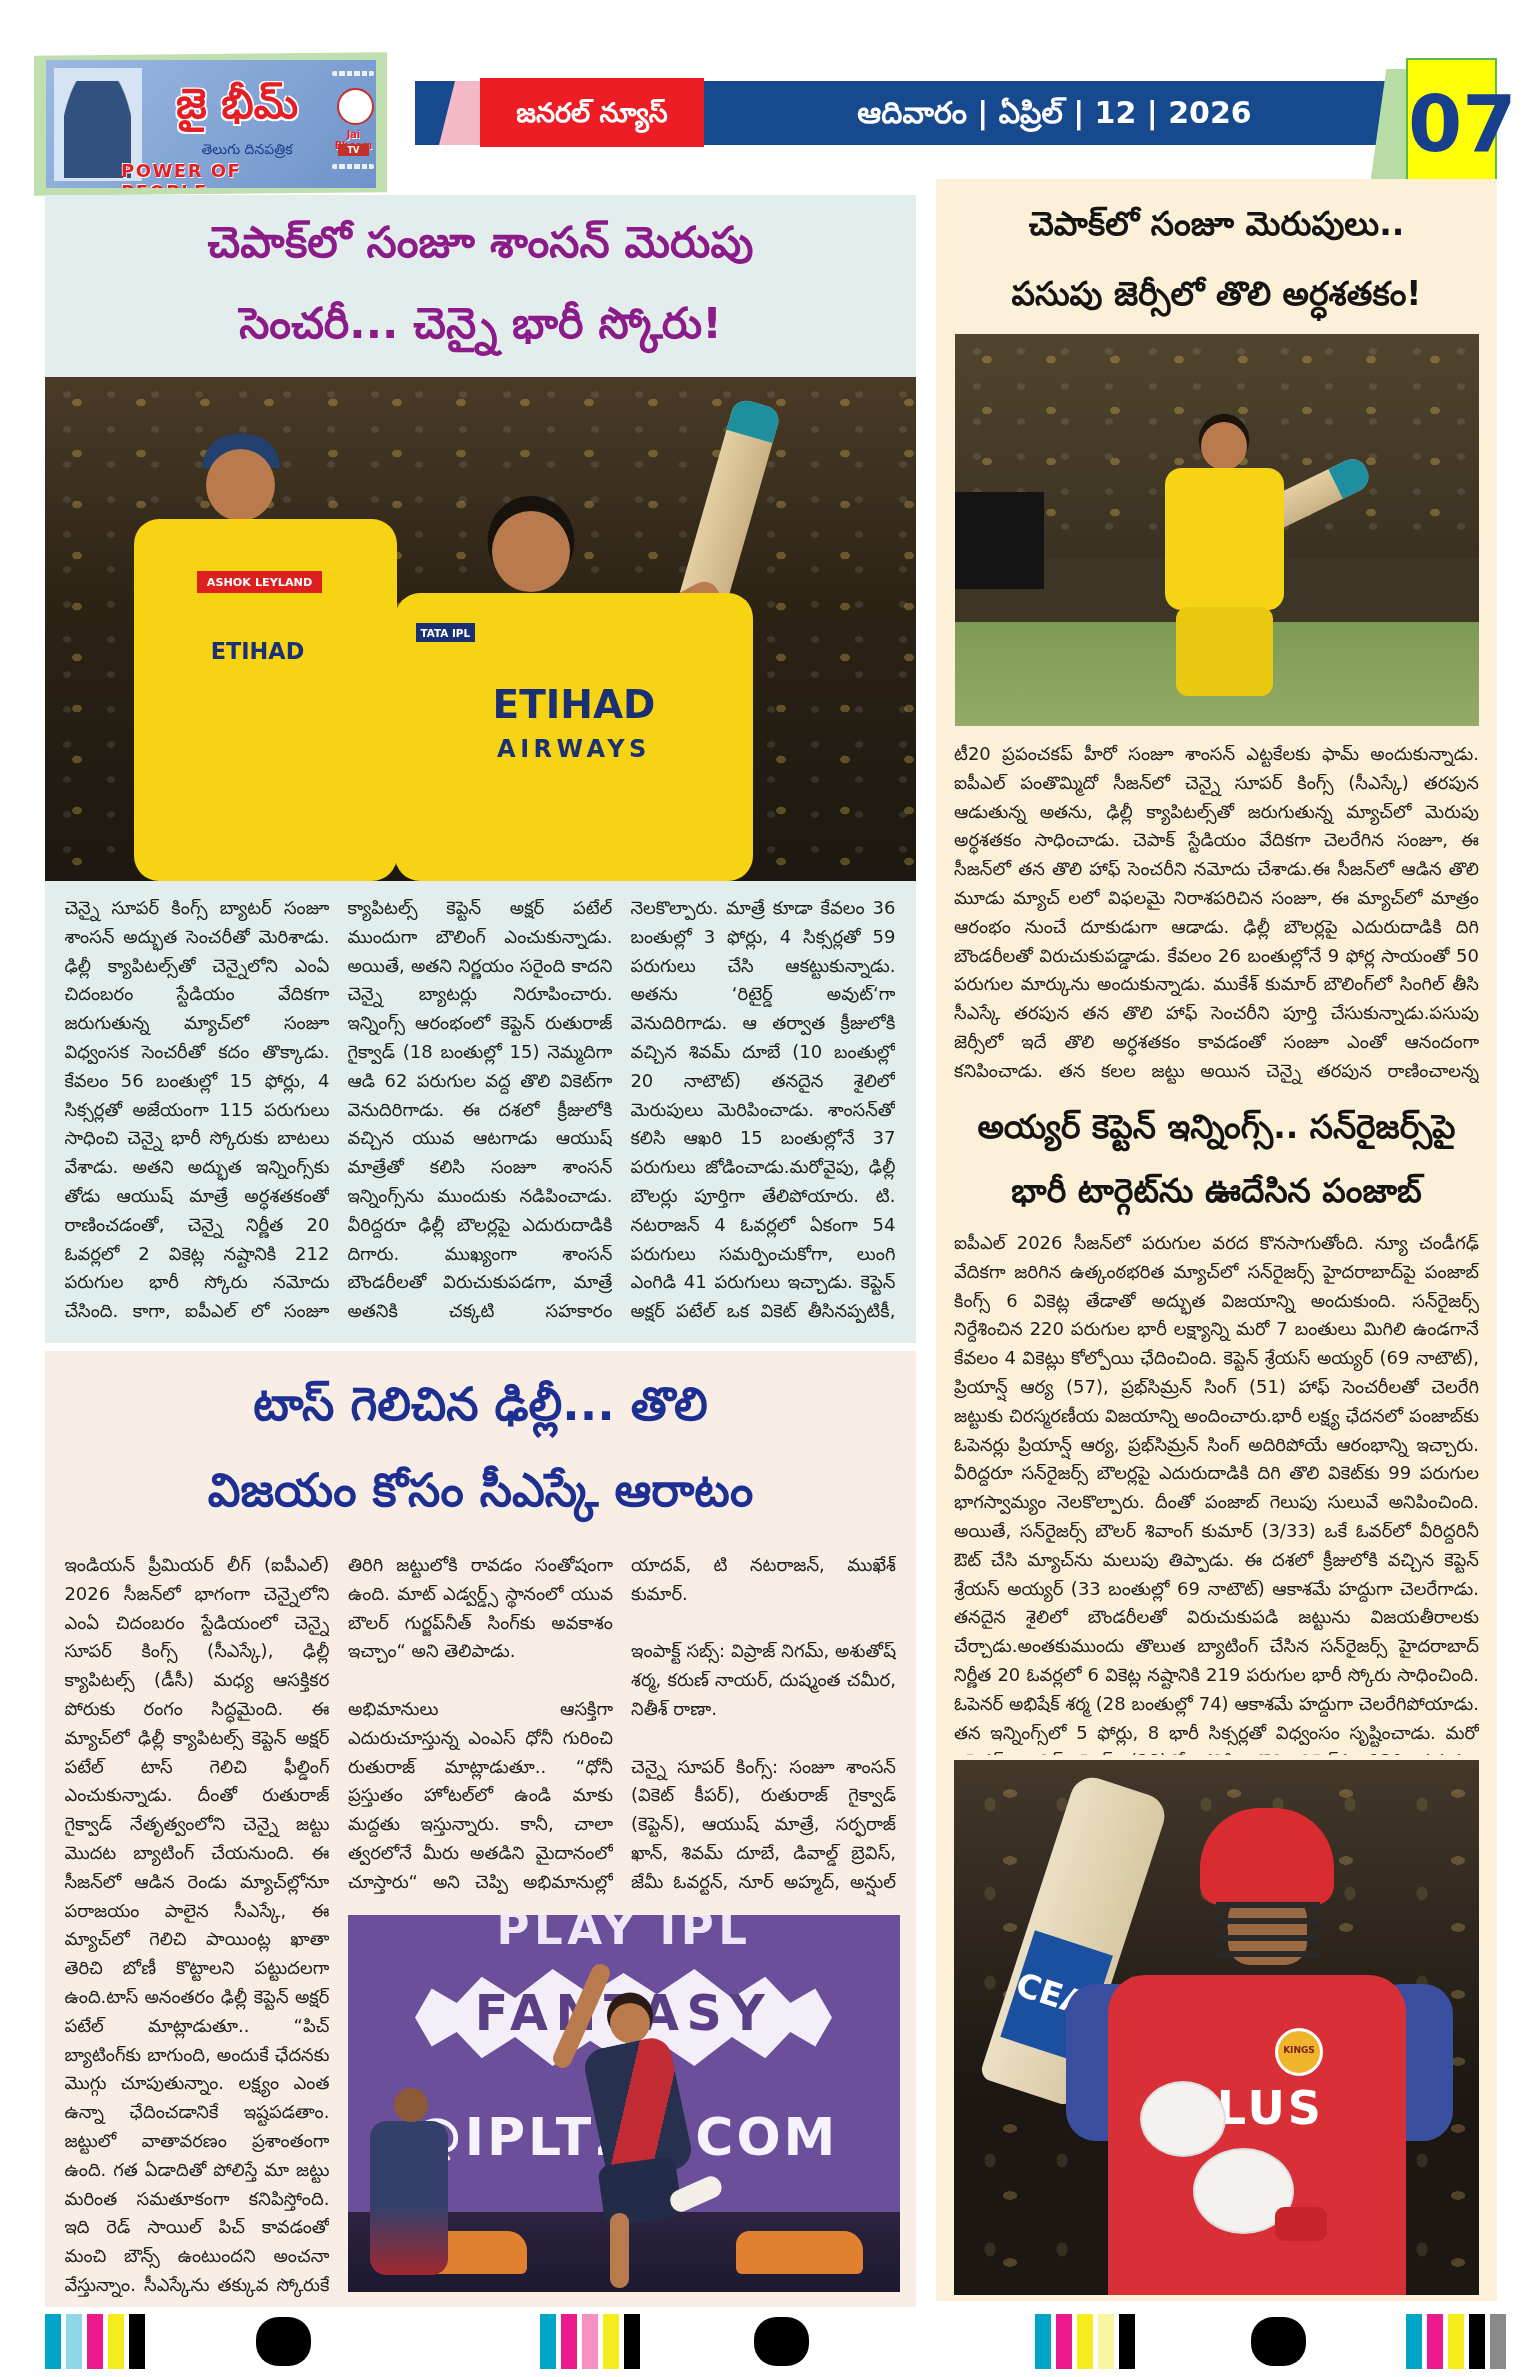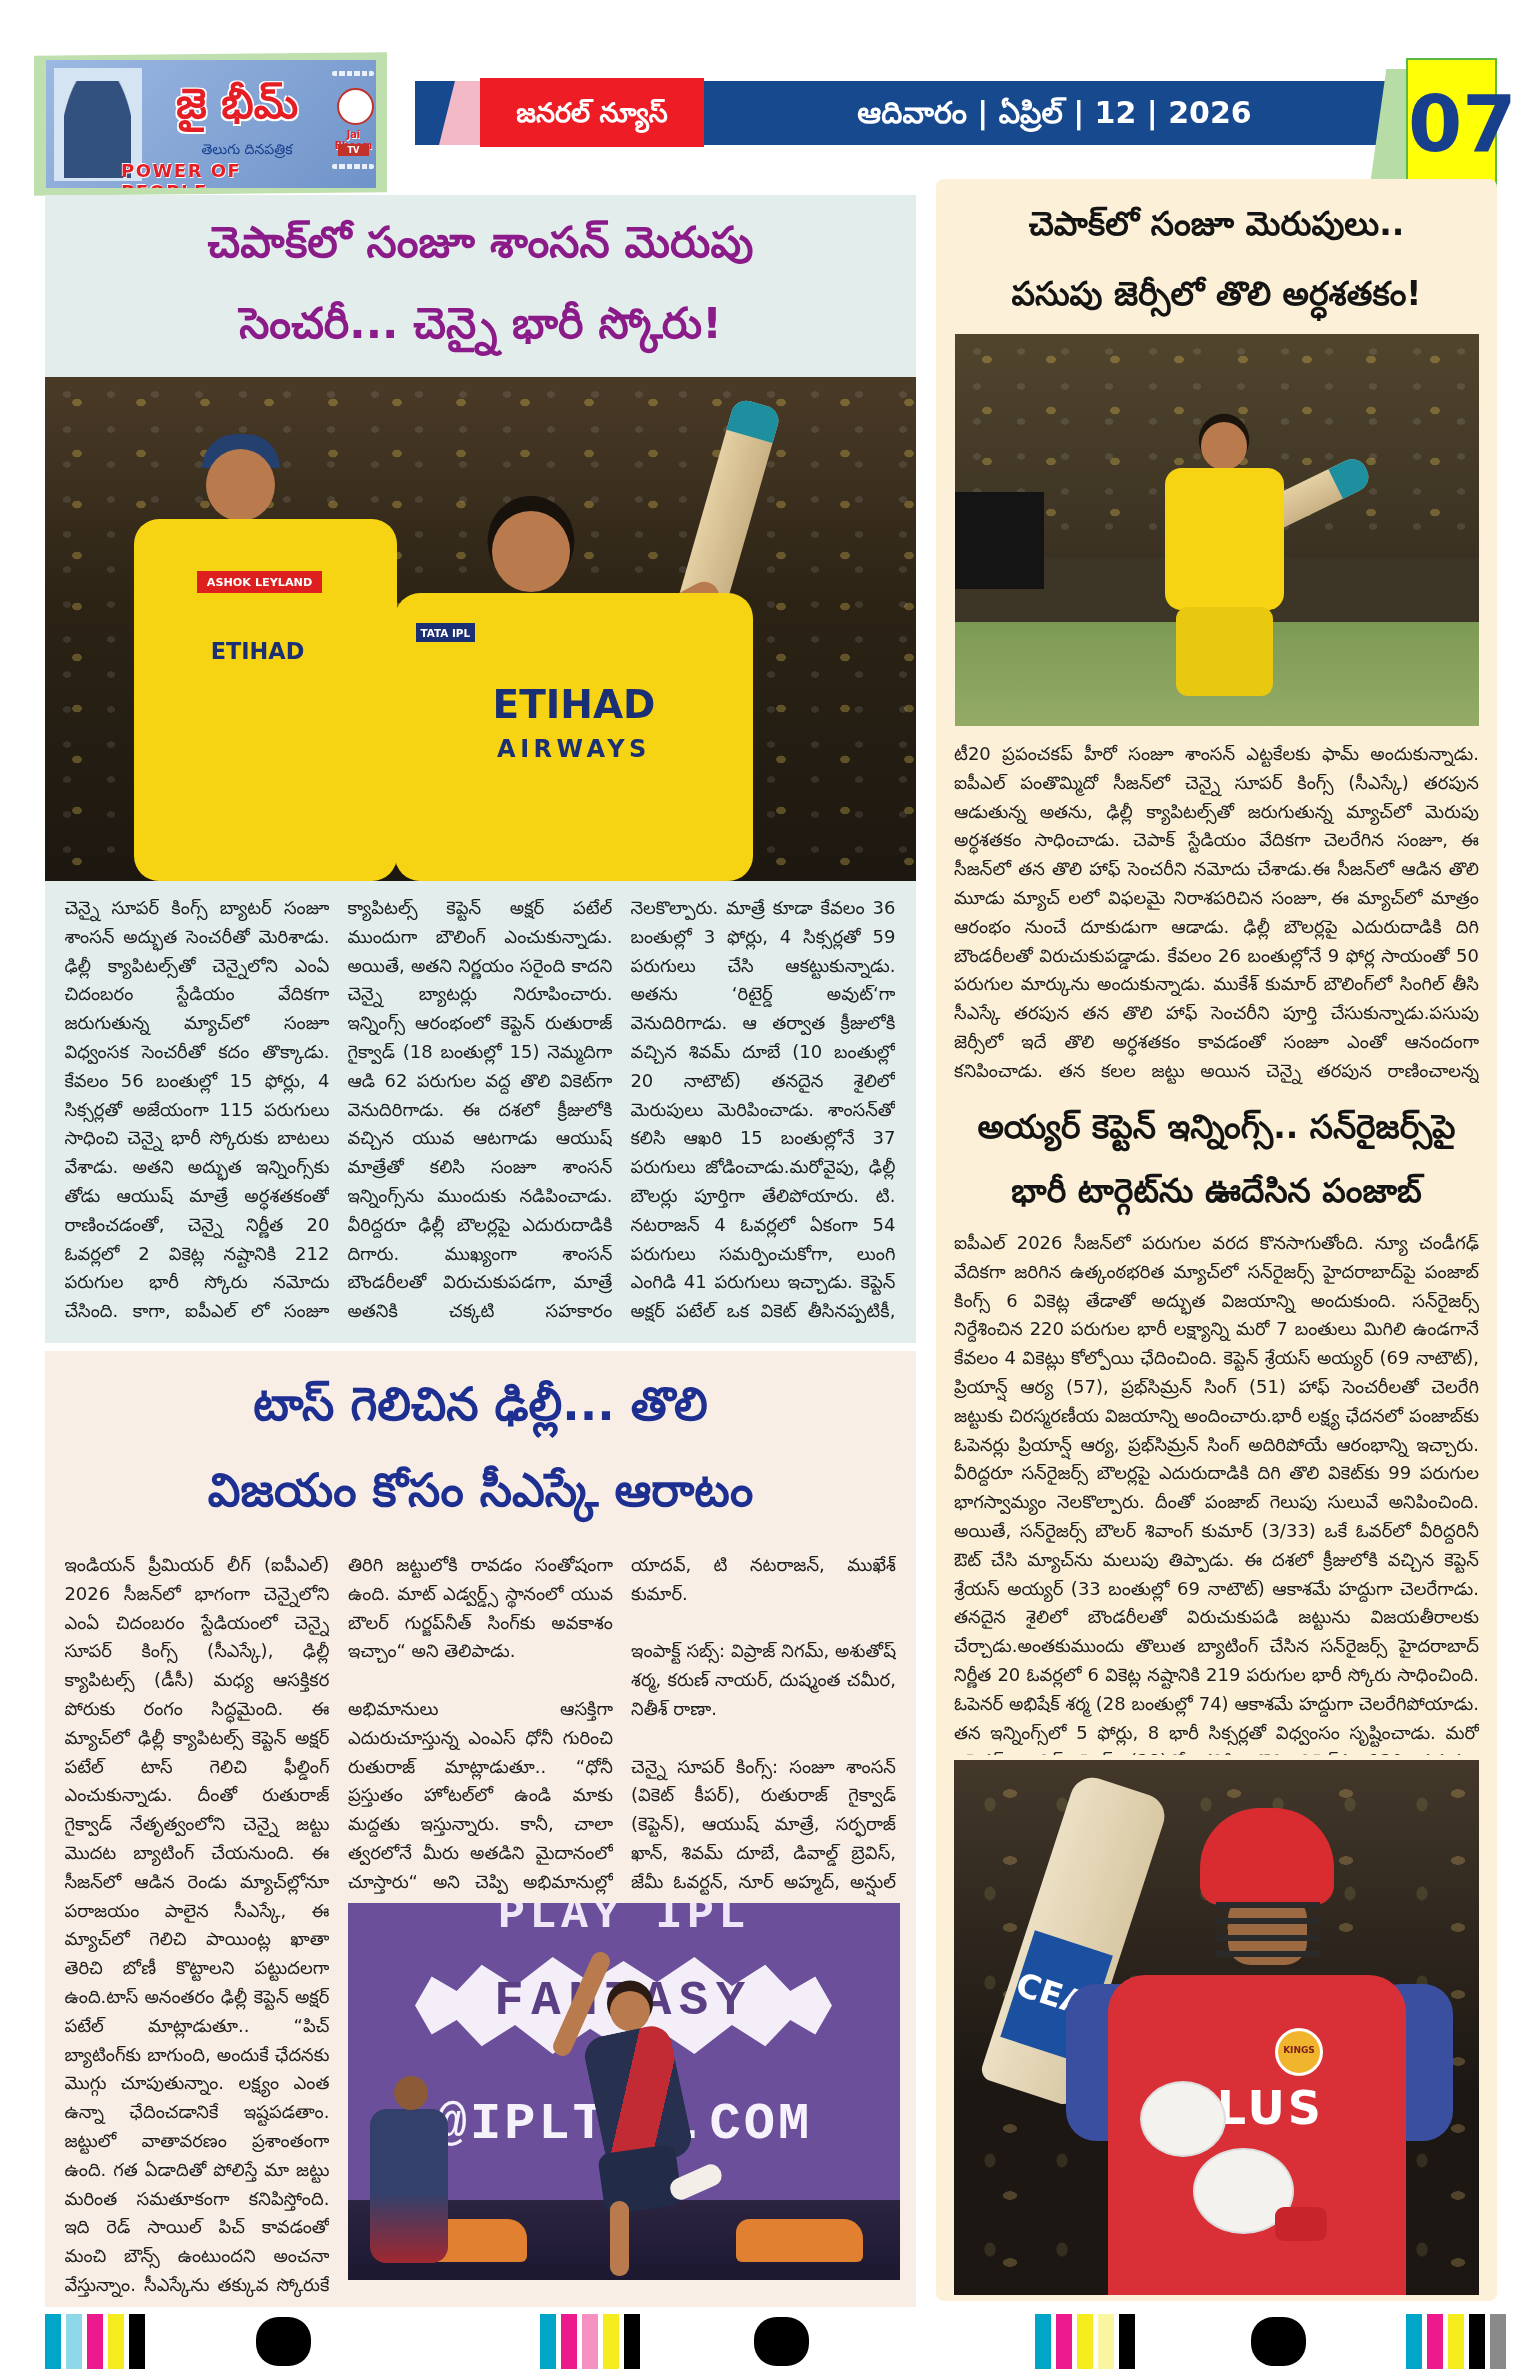--- a/index.html
+++ b/index.html
@@ -32,21 +32,21 @@
      text-align:center;line-height:69px;}
   .date-line{left:708px;top:81px;width:693px;height:64px;color:#ffffff;font-size:30px;font-weight:bold;
      text-align:center;line-height:64px;}
   .green-slant{left:1378px;top:69px;width:36px;height:118px;background:#b7dca6;transform:skewX(-8deg);}
   .page-num-box{left:1406px;top:58px;width:91px;height:133px;background:#ffff06;border:2.2px solid #5cb946;box-sizing:border-box;}
   .page-num{width:100%;height:100%;color:#173f8c;font-size:78px;font-weight:bold;text-align:center;line-height:128px;}
 
   
   .sec-a{left:45px;top:195px;width:871px;height:1148px;background:#e3edec;}
   .sec-b{left:45px;top:1351px;width:871px;height:956px;background:#f8eee5;}
-  .sec-r{left:936px;top:179px;width:561px;height:2122px;background:#fcf1d8;border-radius:8px;}
+  .sec-r{left:936px;top:179px;width:561px;height:2122px;background:#fcf1d8;}
 
   .hl{width:100%;text-align:center;font-weight:bold;}
   .hl-a{color:#8c1b8a;font-size:43px;line-height:81px;padding-top:7px;}
   .hl-b{color:#1d2f91;font-size:46px;line-height:86px;padding-top:10.4px;}
   .hl-r1{color:#141414;font-size:33px;line-height:70px;padding-top:10.4px;}
   .hl-r2{color:#141414;font-size:33px;line-height:64px;padding-top:4.5px;}
 
   .bodytxt{color:#1d1d1d;font-size:18px;line-height:1.6;text-align:justify;white-space:pre-line;overflow:hidden;}
   .col3wrap{position:absolute;left:19.4px;width:832px;display:flex;gap:18px;}
   .col3wrap .bodytxt{width:265px;flex:0 0 265px;}
@@ -201,21 +201,21 @@
 
 ఢిల్లీ క్యాపిటల్స్: పాతుమ్ నిస్సంక, కేఎల్ రాహుల్ (వికెట్ కీపర్), సమీర్ రిజ్వీ, అక్షర్ పటేల్ (కెప్టెన్), డేవిడ్ మిల్లర్, ట్రిస్టన్ స్టబ్స్, అఖిబ్ నబీ దార్, లుంగి ఎంగిడి, కుల్దీప్</div>
     <div class="abs bodytxt" style="left:586px;top:200px;width:265px;height:347px;">యాదవ్, టి నటరాజన్, ముఖేశ్ కుమార్.
 
 ఇంపాక్ట్ సబ్స్: విప్రాజ్ నిగమ్, అశుతోష్ శర్మ, కరుణ్ నాయర్, దుష్మంత చమీర, నితీశ్ రాణా.
 
 చెన్నై సూపర్ కింగ్స్: సంజూ శాంసన్ (వికెట్ కీపర్), రుతురాజ్ గైక్వాడ్ (కెప్టెన్), ఆయుష్ మాత్రే, సర్ఫరాజ్ ఖాన్, శివమ్ దూబే, డివాల్డ్ బ్రెవిస్, జేమీ ఓవర్టన్, నూర్ అహ్మద్, అన్షుల్ కంబోజ్, గుర్జప్‌నీత్ సింగ్, ఖలీల్ అహ్మద్.
 
 ఇంపాక్ట్ సబ్స్: మాధ్వా షార్ట్, అకీల్ హోసేన్, కార్తీక్ శర్మ, ప్రశాంత్ వీర్, మాట్ హెన్రీ.</div>
 
-    <div class="abs photo3" style="top:552px;font-family:Liberation Mono, monospace;">
+    <div class="abs photo3" style="top:564px;">
       <div class="p3-playipl">PLAY IPL</div>
       <div class="p3-burst"></div>
       <div class="p3-fantasy">FANTASY</div>
       <div class="p3-url">@IPLT20.COM</div>
       <div class="p3-bottom">
         <div class="p3-car" style="left:52px;"></div>
         <div class="p3-car" style="left:388px;"></div>
       </div>
       <div class="p3-mate"></div>
       <div class="p3-mate-head"></div>

